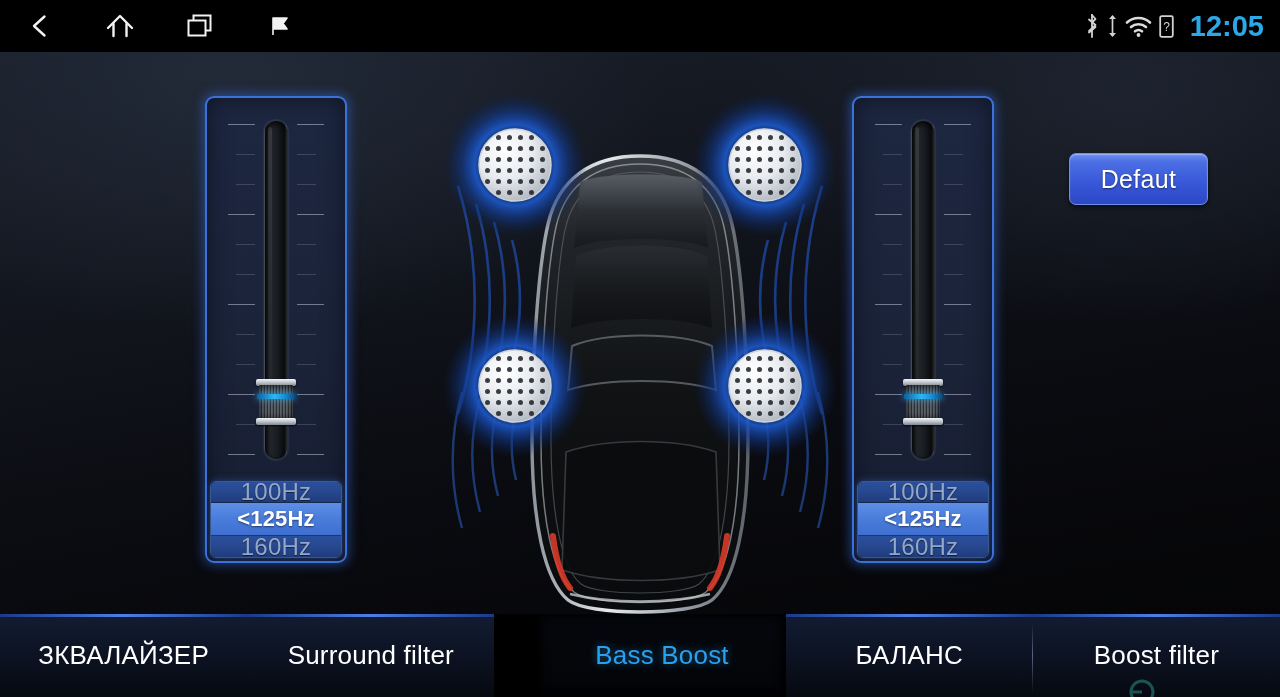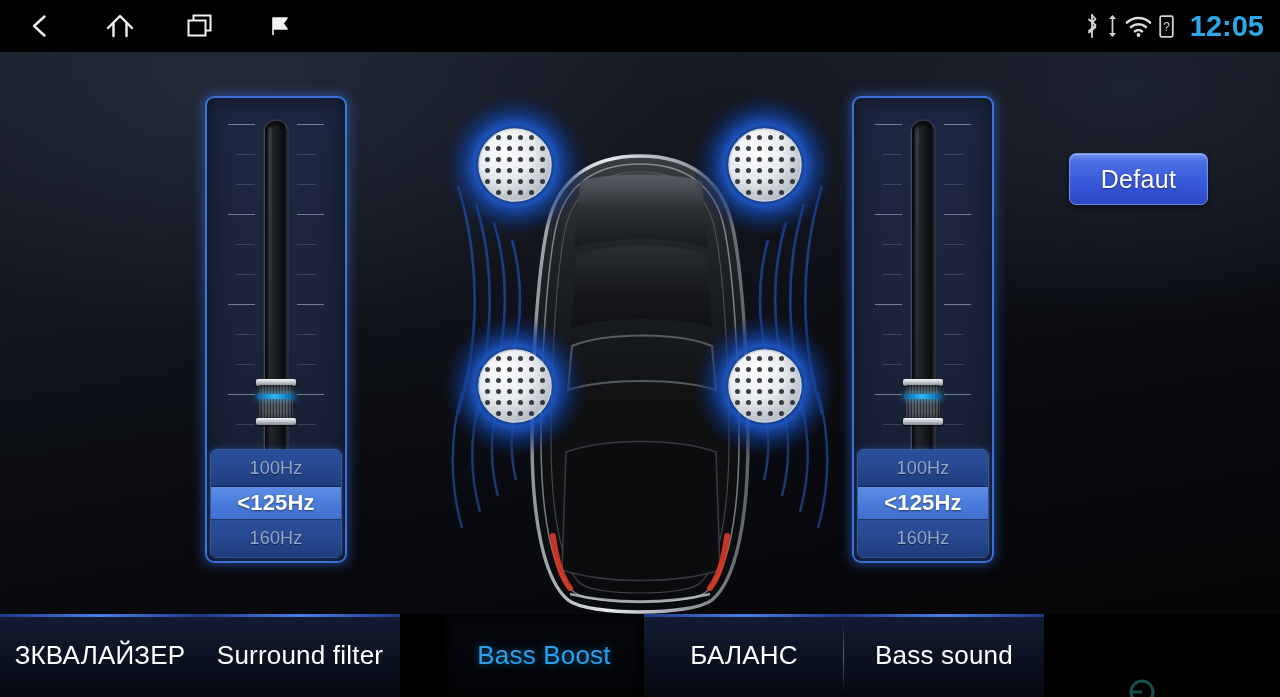--- a/index.html
+++ b/index.html
@@ -97,22 +97,22 @@
     box-shadow:0 0 7px rgba(47,182,245,.85);
   }
 
   .freqlist{
     position:absolute; left:3px; right:3px; bottom:3px;
     border-radius:6px; overflow:hidden;
     border:1px solid rgba(90,140,220,.55);
     box-shadow:0 0 7px rgba(52,104,210,.5);
   }
   .freqitem{
-    height:37px; display:flex; align-items:center; justify-content:center;
-    font-size:18px; letter-spacing:.2px;
+    height:21px; display:flex; align-items:center; justify-content:center;
+    font-size:24px; letter-spacing:.2px;
     color:#93a8c9;
     background:linear-gradient(180deg,#2c4f9c 0%,#27488f 50%,#1f3c7c 100%);
     border-bottom:1px solid rgba(12,26,56,.75);
     text-shadow:0 1px 1px rgba(0,0,0,.55);
   }
   .freqitem:last-child{ border-bottom:none; }
   .freqitem.sel{
     color:#ffffff; font-weight:bold; font-size:22px; height:33px;
     background:linear-gradient(180deg,#5d8fe6 0%,#4a7ddb 48%,#3f6fd0 100%);
     text-shadow:0 1px 2px rgba(0,0,0,.5);
@@ -131,21 +131,21 @@
   }
 
   
   #car-wrap{
     position:absolute; left:420px; top:8px; width:440px; height:554px;
   }
   #car-wrap svg{ display:block; width:440px; height:554px; }
 
   
   #tabbar{
-    position:absolute; left:0; top:614px; width:1044px; height:83px;
+    position:absolute; left:0; top:614px; width:1280px; height:83px;
     background:#000;
     display:flex;
   }
   .tab{
     position:relative; flex:1 1 0; height:83px;
     display:flex; align-items:center; justify-content:center;
     background:linear-gradient(180deg,#131c33 0%,#0d1425 42%,#060910 100%);
     color:#ffffff; font-size:26px; letter-spacing:.2px;
   }
   .tab:before{
@@ -479,20 +479,20 @@
   <div class="tab pre-active">
     <span>Surround filter</span>
   </div>
   <div class="tab active">
     <span>Bass Boost</span>
   </div>
   <div class="tab">
     <span>БАЛАНС</span>
   </div>
   <div class="tab">
-    <span>Bass sound</span>
+    <span>Boost filter</span>
   </div>
 </div>
 
 <svg id="watermark" viewBox="0 0 60 26">
   <circle cx="22" cy="16" r="11" fill="none" stroke="#2a8f86" stroke-width="3"></circle>
   <path d="M11 16 L22 16" stroke="#2a8f86" stroke-width="3"></path>
 </svg>
 
 </body></html>

